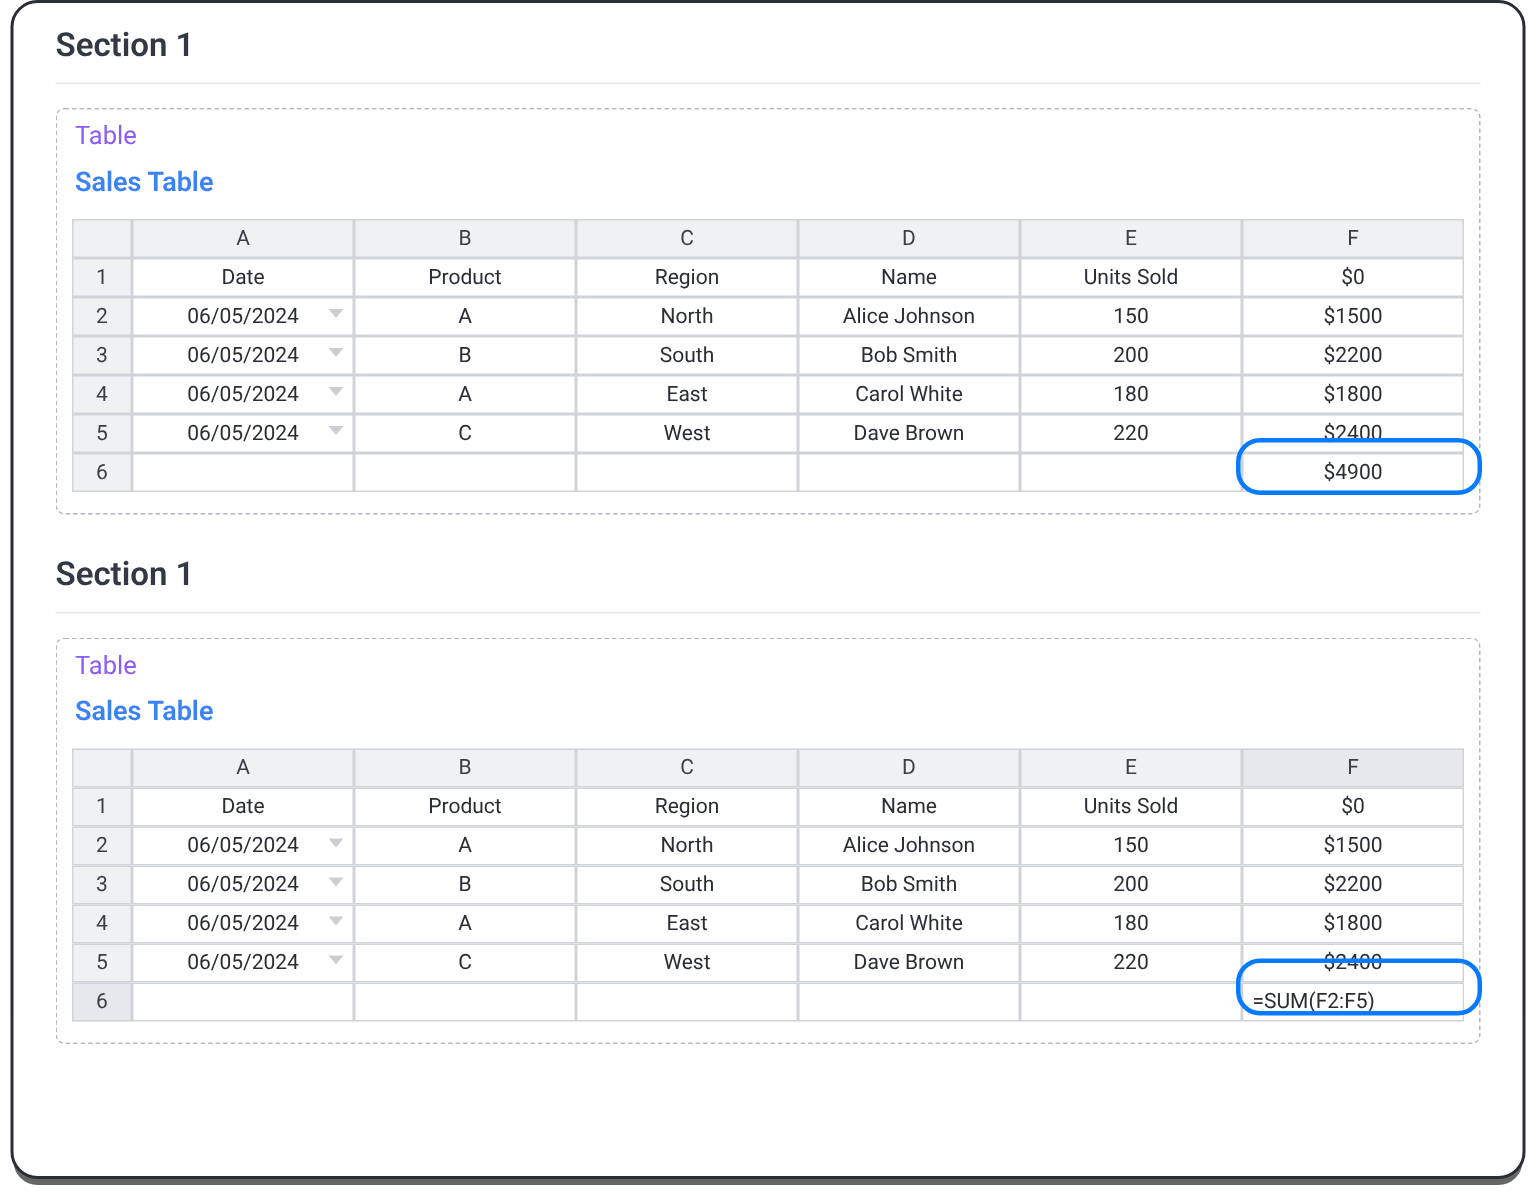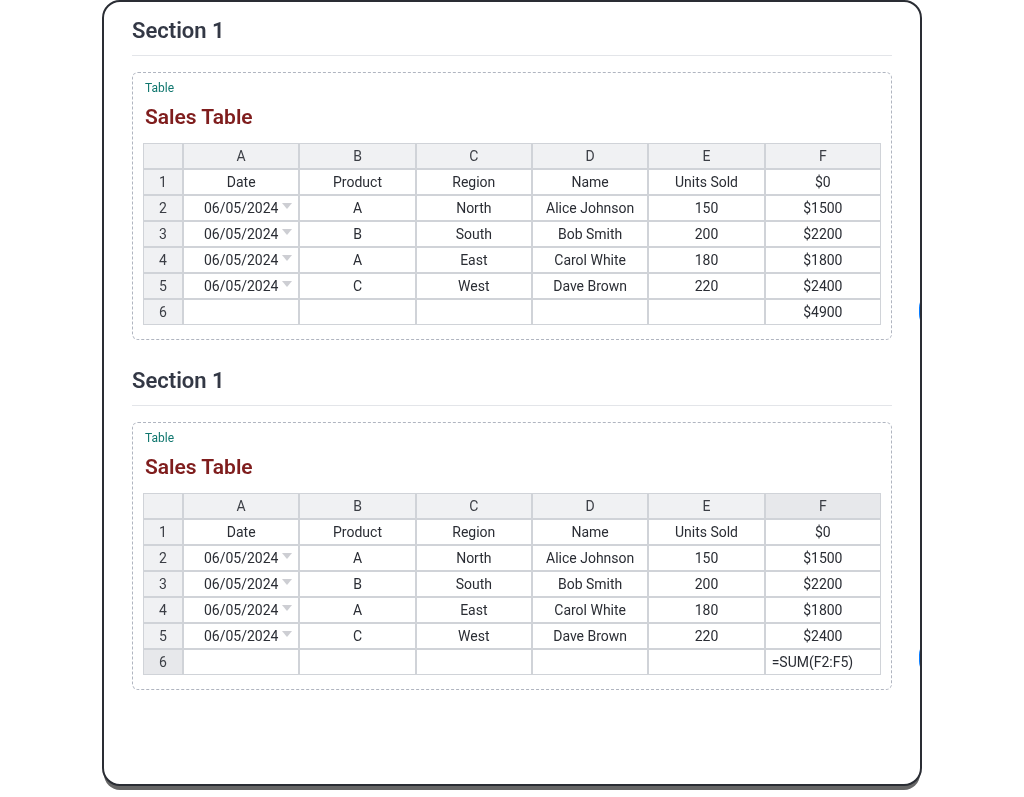--- a/index.html
+++ b/index.html
@@ -10,21 +10,21 @@
     color: #2a2d34;
     width: 1024px;
     height: 797px;
     position: relative;
     overflow: hidden;
   }
   .page {
     background: #ffffff;
     border: 2px solid #2a2d34;
     border-radius: 18px;
-    width: 820px;
+    width: 1010px;
     height: 786px;
     margin: 0 auto;
     position: relative;
     box-shadow: 0 6px 0px -2px rgba(0,0,0,0.6);
     overflow: hidden;
   }
   .inner {
     padding: 16px 28px 16px 28px;
   }
   .section-title {
@@ -38,28 +38,28 @@
     background: #e3e5e9;
     margin: 0 0 16px 0;
   }
   .panel {
     border: 1px dashed #b0b5c0;
     border-radius: 6px;
     padding: 8px 10px 14px 10px;
     background: #ffffff;
   }
   .panel-label {
-    font-size: 12px;
-    color: #0f766e;
+    font-size: 17px;
+    color: #8b5cf6;
     margin: 0 0 10px 2px;
   }
   .table-title {
-    font-size: 21px;
+    font-size: 18px;
     font-weight: 600;
-    color: #7f1d1d;
+    color: #3b82f6;
     margin: 0 0 14px 2px;
   }
   table.sheet {
     border-collapse: separate;
     border-spacing: 0;
     width: 100%;
     font-size: 14px;
     color: #2a2d34;
     table-layout: fixed;
   }

